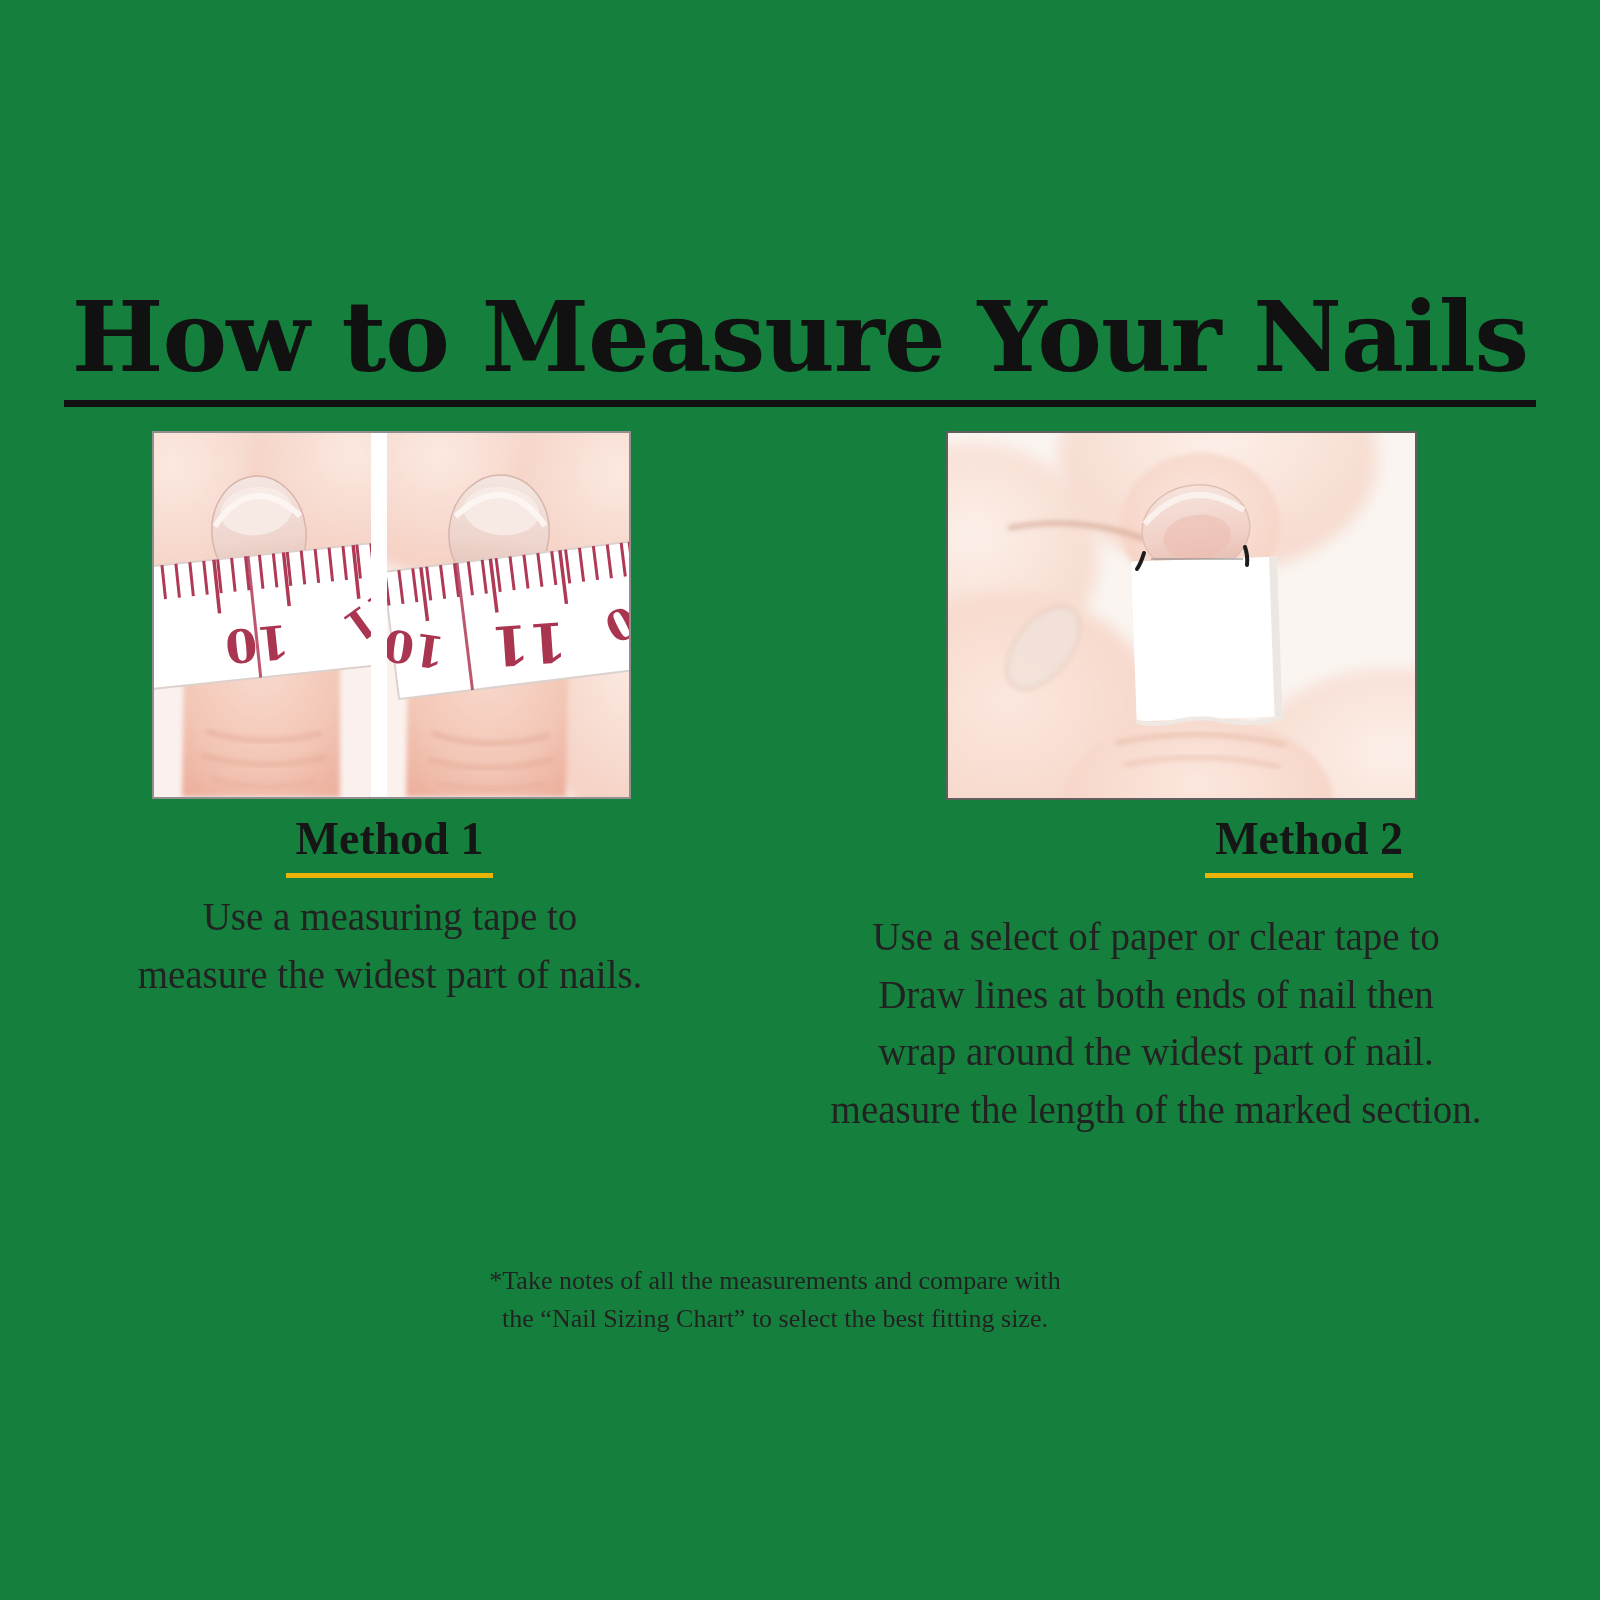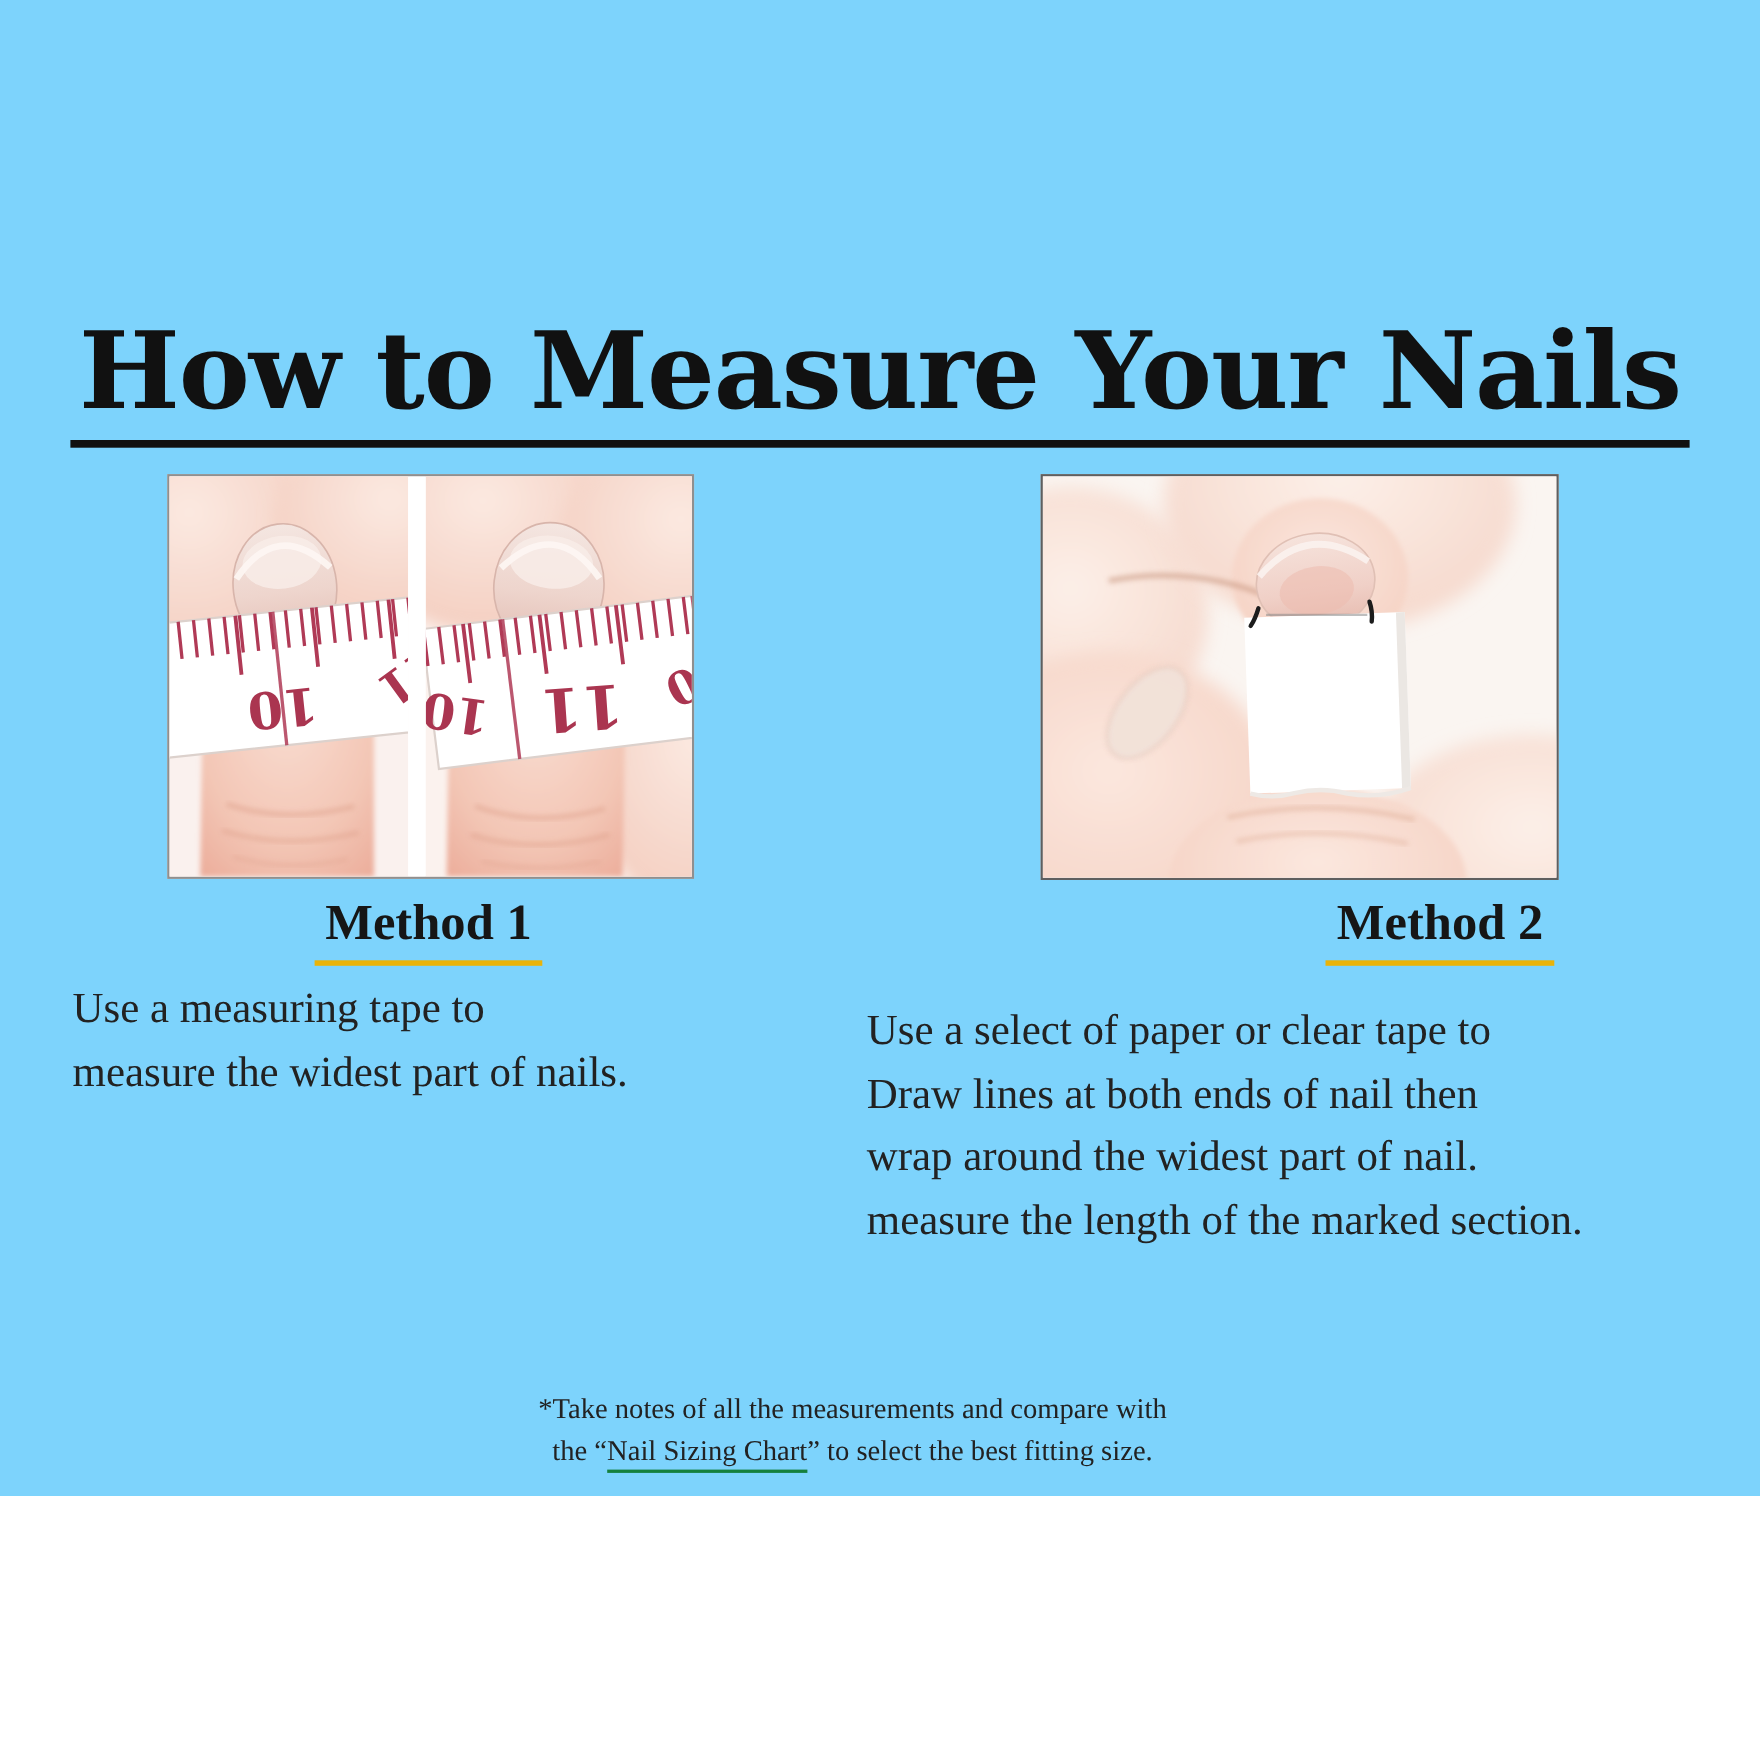--- a/index.html
+++ b/index.html
@@ -1,21 +1,21 @@
 <!DOCTYPE html>
 <html><head>
 <meta charset="utf-8">
 <style>
   html, body { margin: 0; padding: 0; background: #ffffff; }
   .canvas {
     position: relative;
     width: 1600px;
-    height: 1360px;
+    height: 1600px;
     margin: 0 auto;
-    background: #7dd3fc;
+    background: #15803d;
     font-family: "Liberation Serif", serif;
     color: #1e1e1e;
     overflow: hidden;
   }
 
   
   .title-wrap {
     position: absolute;
     top: 218px;
     left: 0;
@@ -64,21 +64,21 @@
     display: inline-block;
     border-bottom: 5px solid #eab308;
     padding: 0 10px 8px 10px;
   }
   .method-label-1 { left: 152px; top: 812px; width: 475px; }
   .method-label-2 { left: 946px; top: 812px; width: 467px; text-align: right; }
 
   
   .method-desc {
     position: absolute;
-    text-align: left;
+    text-align: center;
     font-size: 39px;
     line-height: 1.48;
     color: #222222;
   }
   .method-desc-1 { left: 66px;  top: 888px; width: 648px; }
   .method-desc-2 { left: 788px; top: 908px; width: 736px; }
 
   
   .footnote {
     position: absolute;

